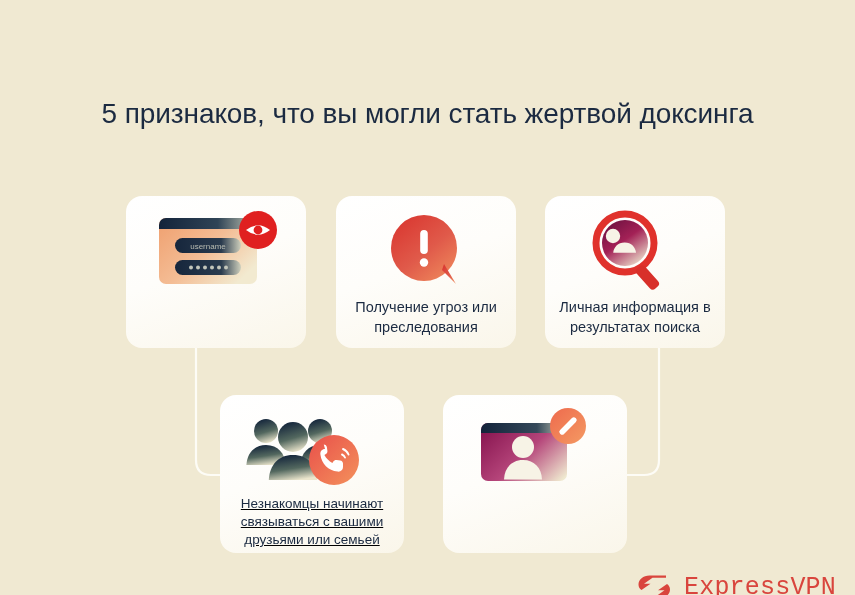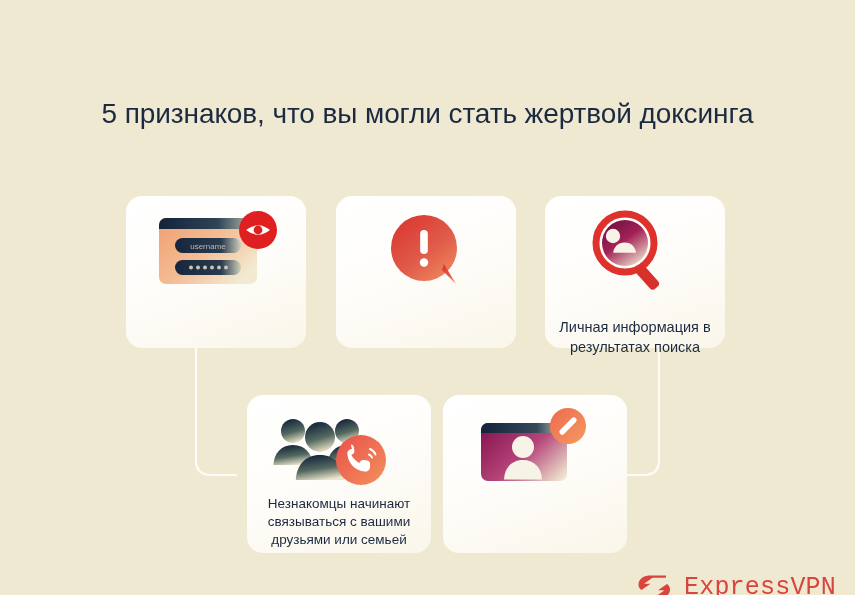--- a/index.html
+++ b/index.html
@@ -72,33 +72,33 @@
     width: 180px;
     height: 152px;
     top: 148px;
     padding-top: 16px;
   }
   .card.top .card-icon { height: 78px; width: 160px; }
   .card.top .card-label { font-size: 14.5px; margin-top: 8px; padding: 0 6px; }
 
   #card-1 { left: 126px; }
   #card-2 { left: 336px; }
-  #card-3 { left: 545px; gap: 20px; }
+  #card-3 { left: 545px; }
 
   
   .card.bottom {
     width: 184px;
     height: 158px;
     top: 347px;
     padding-top: 14px;
   }
   .card.bottom .card-icon { height: 80px; width: 170px; }
   .card.bottom .card-label { font-size: 13.5px; margin-top: 6px; padding: 0 5px; }
 
-  #card-4 { left: 247px; }
+  #card-4 { left: 220px; text-decoration: underline; }
   #card-5 { left: 443px; }
 
   
   .logo {
     position: absolute;
     left: 636px;
     top: 522px;
     display: flex;
     align-items: center;
     gap: 10px;
@@ -173,20 +173,21 @@
             <stop offset="55%" stop-color="#e05a4a"></stop>
             <stop offset="100%" stop-color="#ef8a5c"></stop>
           </linearGradient>
         </defs>
         <circle cx="48" cy="38" r="33" fill="url(#g2)"></circle>
         <path d="M66,60 L80,74 L68,54 z" fill="url(#g2)"></path>
         <rect x="44.2" y="20" width="7.6" height="24" rx="3.8" fill="#fff"></rect>
         <circle cx="48" cy="52.5" r="4.2" fill="#fff"></circle>
       </svg>
     </div>
+    <div class="card-label">Получение угроз или преследования</div>
   </div>
 
   <div class="card top" id="card-3">
     <div class="card-icon">
       <svg width="104" height="84" viewBox="0 0 104 84">
         <defs>
           <linearGradient id="g3lens" x1="0.15" y1="0" x2="0.85" y2="1">
             <stop offset="0%" stop-color="#6d1140"></stop>
             <stop offset="45%" stop-color="#a32156"></stop>
             <stop offset="100%" stop-color="#f0ead2"></stop>

